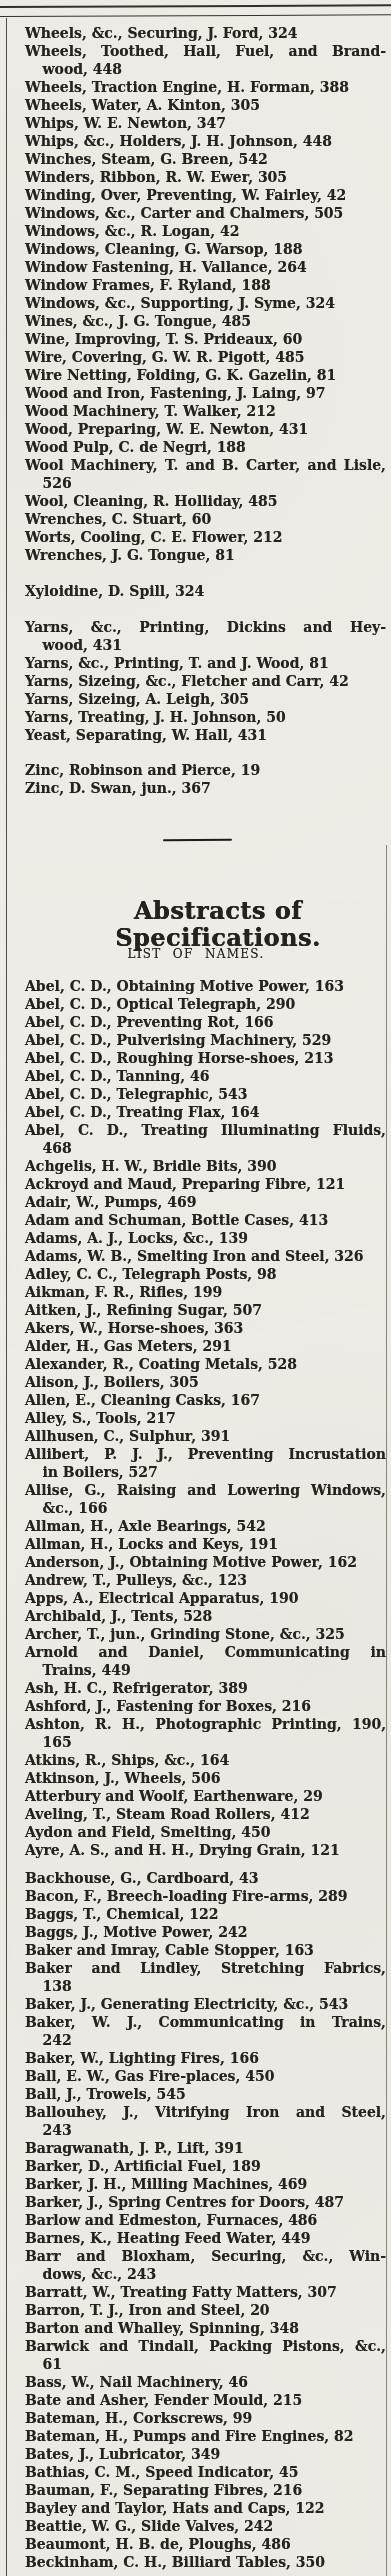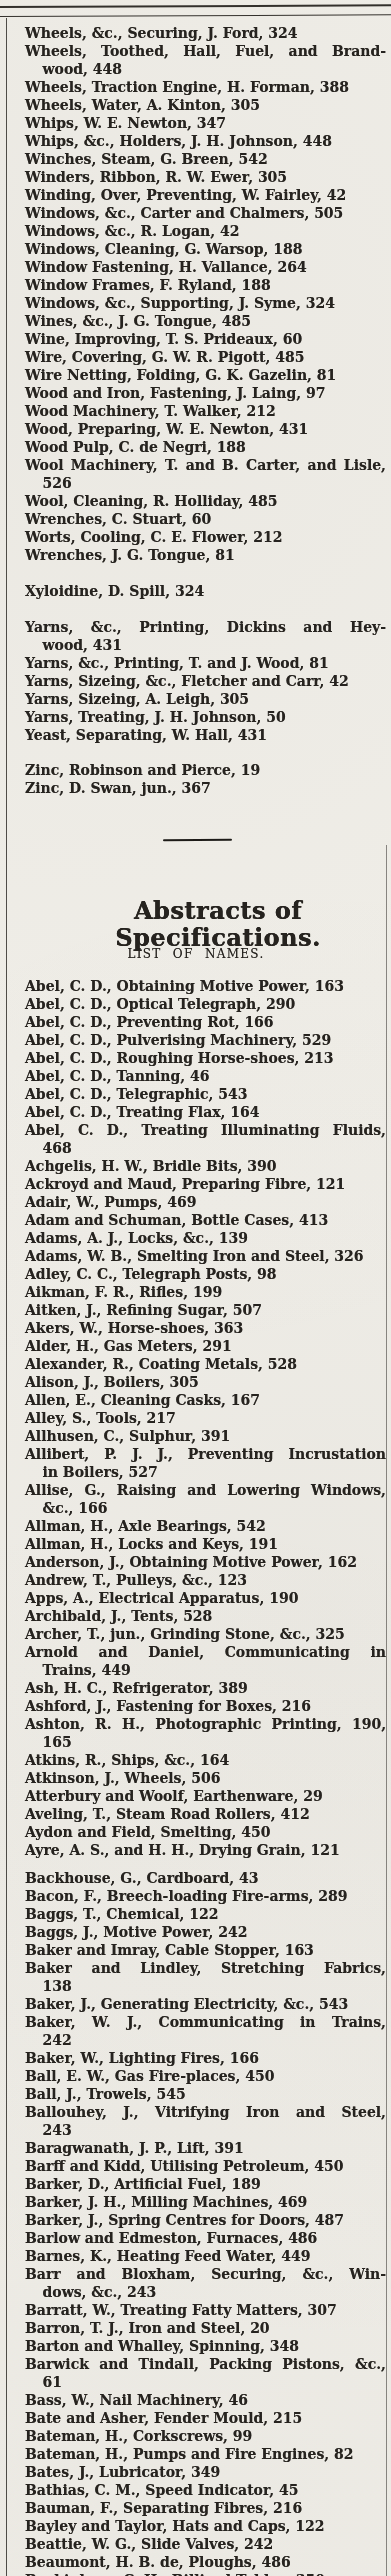--- a/index.html
+++ b/index.html
@@ -176,21 +176,20 @@
       <div class="line indent">138</div>
       <div class="line">Baker, J., Generating Electricity, &amp;c., 543</div>
       <div class="line just">Baker, W. J., Communicating in Trains,</div>
       <div class="line indent">242</div>
       <div class="line">Baker, W., Lighting Fires, 166</div>
       <div class="line">Ball, E. W., Gas Fire-places, 450</div>
       <div class="line">Ball, J., Trowels, 545</div>
       <div class="line just">Ballouhey, J., Vitrifying Iron and Steel,</div>
       <div class="line indent">243</div>
       <div class="line">Baragwanath, J. P., Lift, 391</div>
-      <div class="line">Barff and Kidd, Utilising Petroleum, 450</div>
       <div class="line">Barker, D., Artificial Fuel, 189</div>
       <div class="line">Barker, J. H., Milling Machines, 469</div>
       <div class="line">Barker, J., Spring Centres for Doors, 487</div>
       <div class="line">Barlow and Edmeston, Furnaces, 486</div>
       <div class="line">Barnes, K., Heating Feed Water, 449</div>
       <div class="line just">Barr and Bloxham, Securing, &amp;c., Win-</div>
       <div class="line indent">dows, &amp;c., 243</div>
       <div class="line">Barratt, W., Treating Fatty Matters, 307</div>
       <div class="line">Barron, T. J., Iron and Steel, 20</div>
       <div class="line">Barton and Whalley, Spinning, 348</div>

